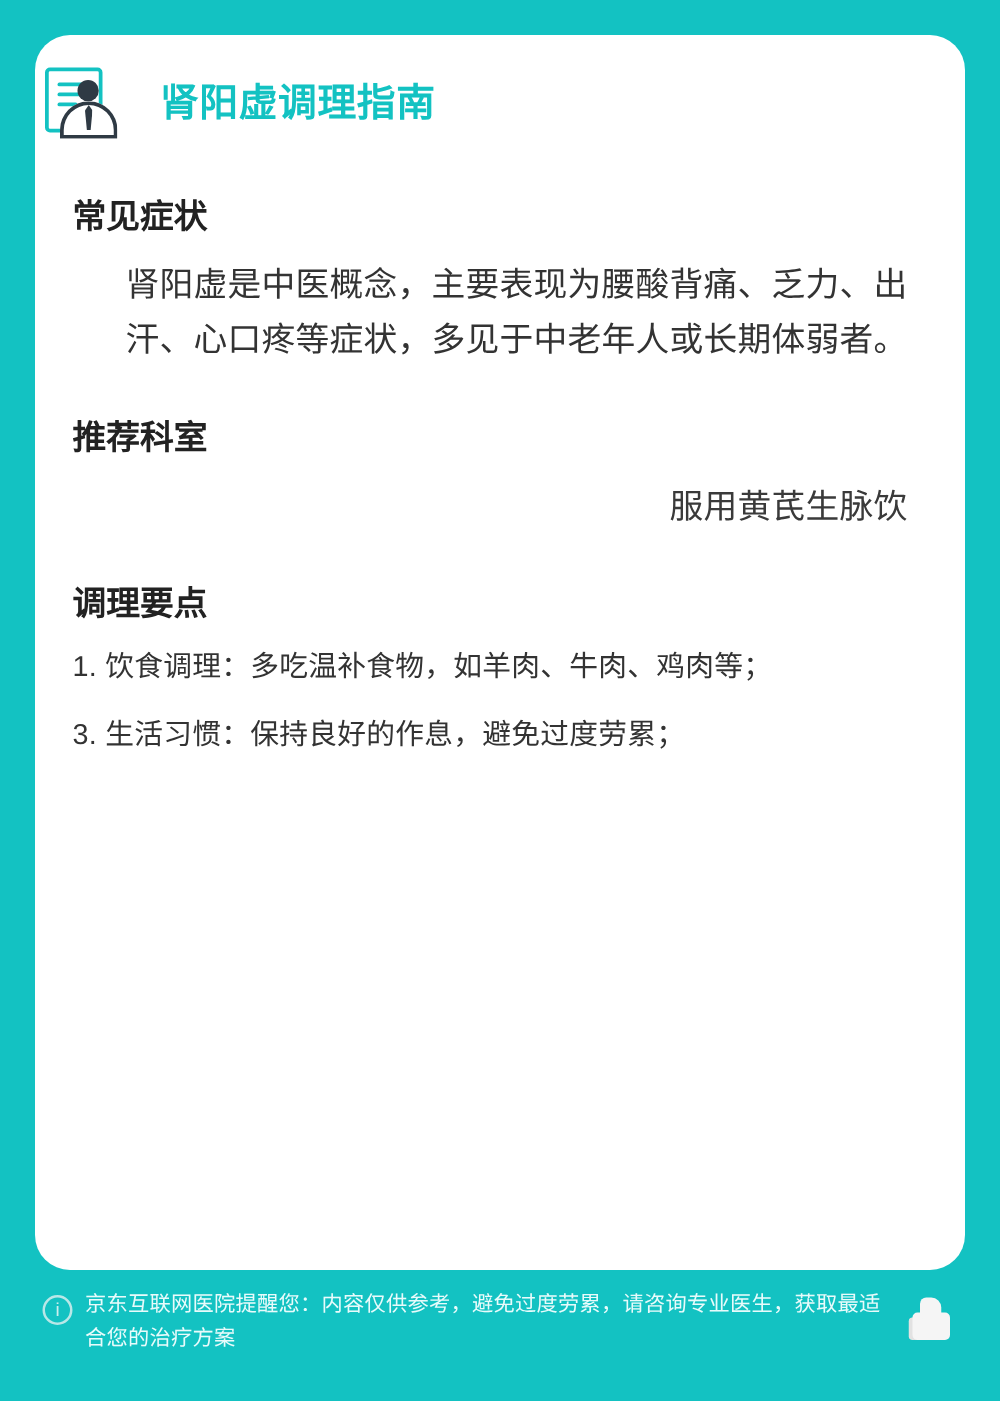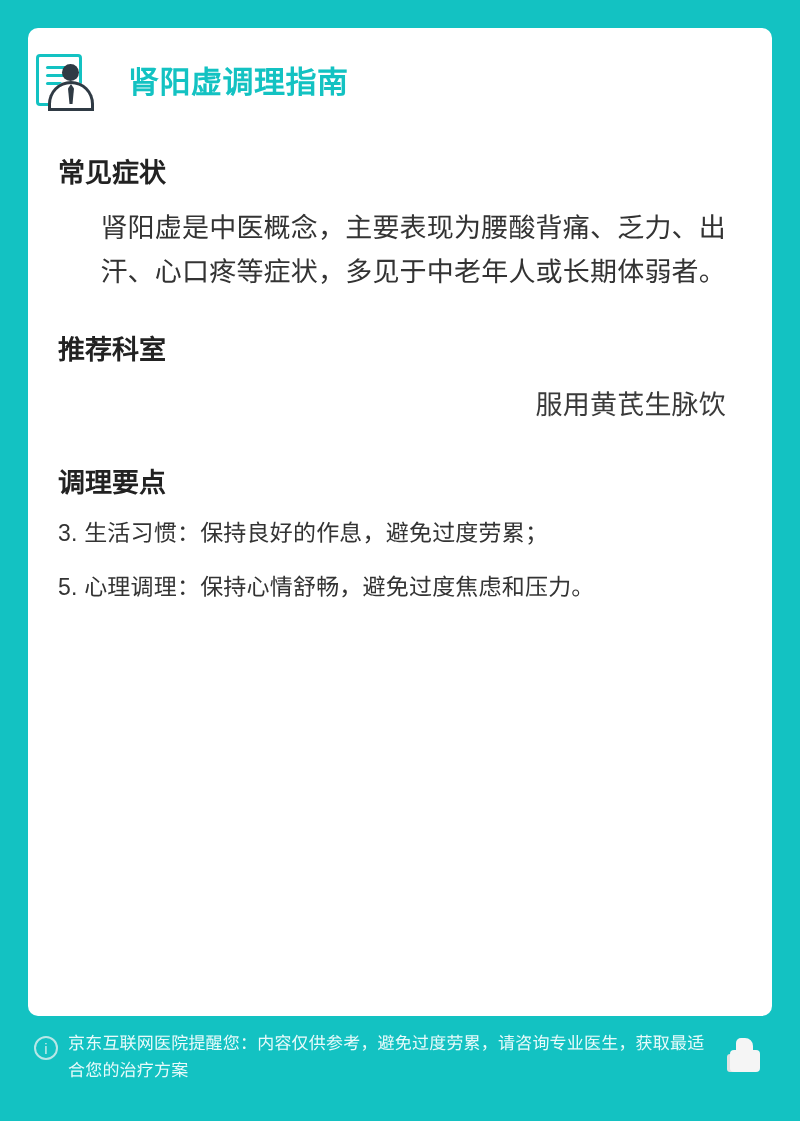--- a/index.html
+++ b/index.html
@@ -19,21 +19,21 @@
     height: 1121px;
     box-sizing: border-box;
   }
   .card {
     position: absolute;
     left: 28px;
     top: 28px;
     width: 744px;
     height: 988px;
     background: #ffffff;
-    border-radius: 10px;
+    border-radius: 28px;
     box-sizing: border-box;
     padding: 36px 30px 20px 30px;
     overflow: hidden;
   }
   .doc-icon {
     position: absolute;
     left: 8px;
     top: 26px;
     width: 62px;
     height: 62px;
@@ -218,22 +218,22 @@
     <h1 class="title">肾阳虚调理指南</h1>
 
     <h2 class="section first">常见症状</h2>
     <p class="body-text">肾阳虚是中医概念，主要表现为腰酸背痛、乏力、出汗、心口疼等症状，多见于中老年人或长期体弱者。</p>
 
     <h2 class="section">推荐科室</h2>
     <p class="body-text sub">服用黄芪生脉饮</p>
 
     <h2 class="section">调理要点</h2>
     <ol class="points">
+      <li>1. 饮食调理：多吃温补食物，如羊肉、牛肉、鸡肉等；</li>
       <li>3. 生活习惯：保持良好的作息，避免过度劳累；</li>
-      <li>5. 心理调理：保持心情舒畅，避免过度焦虑和压力。</li>
     </ol>
 
   </div>
 
   <div class="footer">
     <div class="footer-icon">i</div>
     <p class="footer-text">京东互联网医院提醒您：内容仅供参考，避免过度劳累，请咨询专业医生，获取最适合您的治疗方案</p>
     <div class="thumb">
       <div class="stub"></div>
       <div class="pad"></div>

